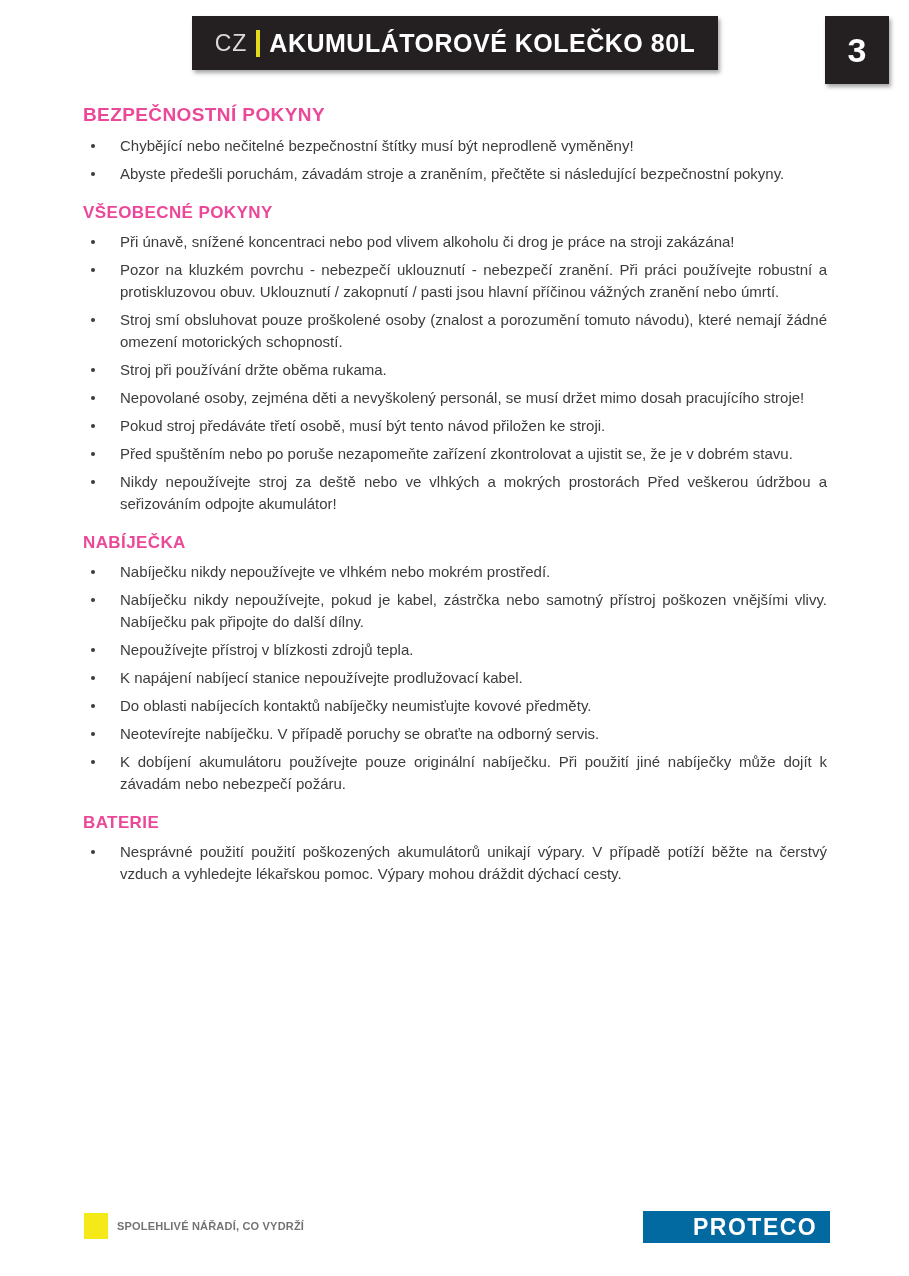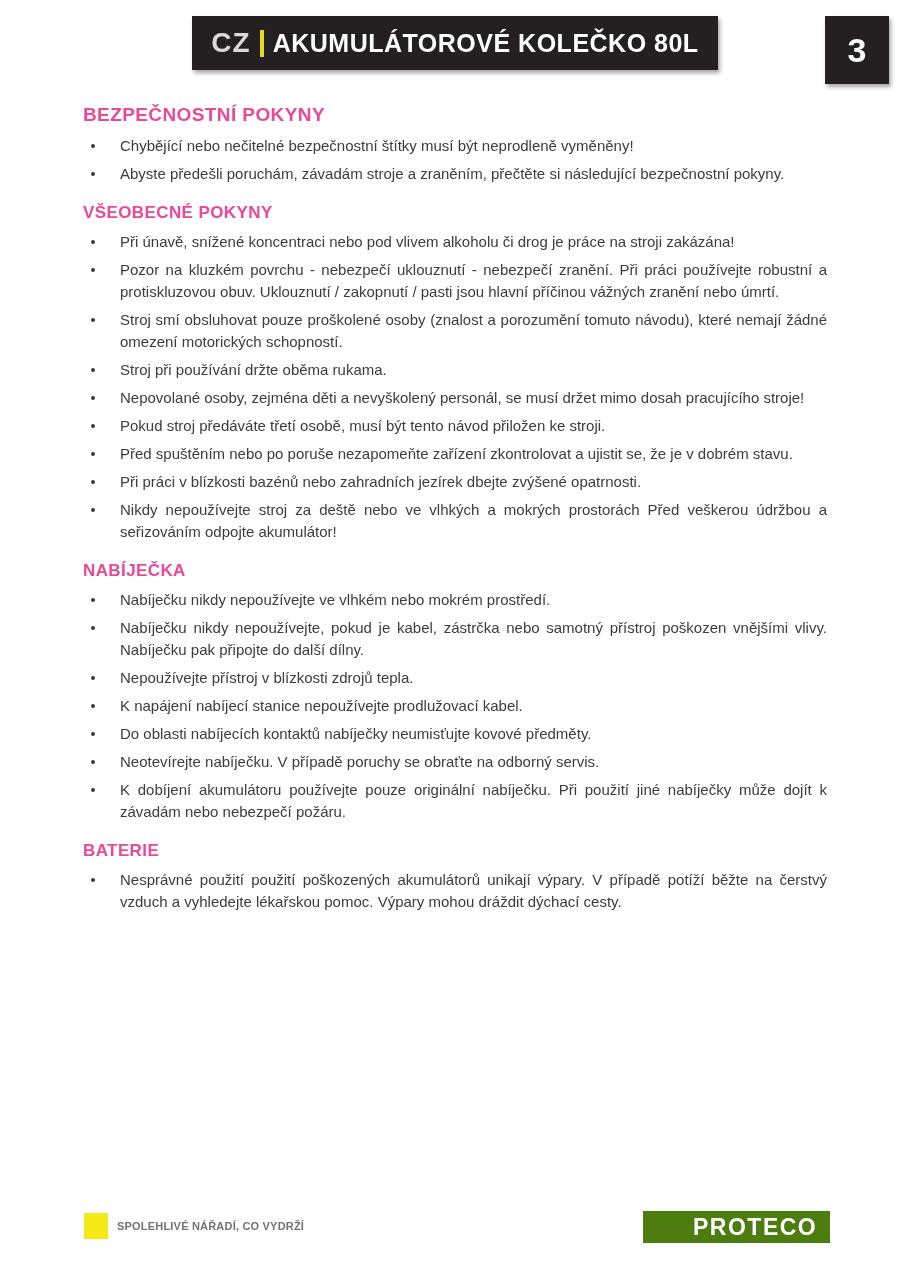--- a/index.html
+++ b/index.html
@@ -15,21 +15,21 @@
 
   
   .header-bar {
     position: absolute; left: 192px; top: 16px;
     width: 526px; height: 54px;
     background: #242021;
     display: flex; align-items: center; justify-content: center;
     box-shadow: 2px 3px 4px rgba(0,0,0,0.35);
   }
   .lang-label {
-    color: #d9d9d9; font-size: 28px; font-weight: 700;
+    color: #d9d9d9; font-size: 23px; font-weight: 400;
     letter-spacing: 1px; margin-right: 9px;
   }
   .title-sep {
     width: 4px; height: 27px; background: #e3da1f; margin-right: 9px;
   }
   .doc-title {
     color: #ffffff; font-size: 25px; font-weight: 700; letter-spacing: 0.5px;
     white-space: nowrap;
   }
   .page-number {
@@ -77,21 +77,21 @@
   .tagline-square {
     width: 24px; height: 26px; background: #f6e918; margin-right: 9px;
   }
   .tagline {
     font-size: 11px; font-weight: 700; color: #737373; letter-spacing: 0.2px;
     white-space: nowrap;
   }
   .proteco-logo {
     position: absolute; left: 643px; top: 1211px;
     width: 187px; height: 32px;
-    background: #4d7c0f;
+    background: #0369a1;
     display: flex; align-items: center;
     padding-left: 9px;
     gap: 34px;
   }
   .logo-square {
     width: 19px; height: 19px; background: #f6e918; margin-right: 7px;
   }
   .brand-text {
     color: #ffffff; font-size: 23px; font-weight: 700; letter-spacing: 1.5px;
     line-height: 1;
@@ -125,21 +125,20 @@
     <section class="section">
       <h2 class="section-heading">VŠEOBECNÉ POKYNY</h2>
       <ul class="bullets">
         <li>Při únavě, snížené koncentraci nebo pod vlivem alkoholu či drog je práce na stroji zakázána!</li>
         <li>Pozor na kluzkém povrchu - nebezpečí uklouznutí - nebezpečí zranění. Při práci používejte robustní a protiskluzovou obuv. Uklouznutí / zakopnutí / pasti jsou hlavní příčinou vážných zranění nebo úmrtí.</li>
         <li>Stroj smí obsluhovat pouze proškolené osoby (znalost a porozumění tomuto návodu), které nemají žádné omezení motorických schopností.</li>
         <li>Stroj při používání držte oběma rukama.</li>
         <li>Nepovolané osoby, zejména děti a nevyškolený personál, se musí držet mimo dosah pracujícího stroje!</li>
         <li>Pokud stroj předáváte třetí osobě, musí být tento návod přiložen ke stroji.</li>
         <li>Před spuštěním nebo po poruše nezapomeňte zařízení zkontrolovat a ujistit se, že je v dobrém stavu.</li>
-        <li>Při práci v blízkosti bazénů nebo zahradních jezírek dbejte zvýšené opatrnosti.</li>
         <li>Nikdy nepoužívejte stroj za deště nebo ve vlhkých a mokrých prostorách Před veškerou údržbou a seřizováním odpojte akumulátor!</li>
       </ul>
     </section>
 
     <section class="section">
       <h2 class="section-heading">NABÍJEČKA</h2>
       <ul class="bullets">
         <li>Nabíječku nikdy nepoužívejte ve vlhkém nebo mokrém prostředí.</li>
         <li>Nabíječku nikdy nepoužívejte, pokud je kabel, zástrčka nebo samotný přístroj poškozen vnějšími vlivy. Nabíječku pak připojte do další dílny.</li>
         <li>Nepoužívejte přístroj v blízkosti zdrojů tepla.</li>

